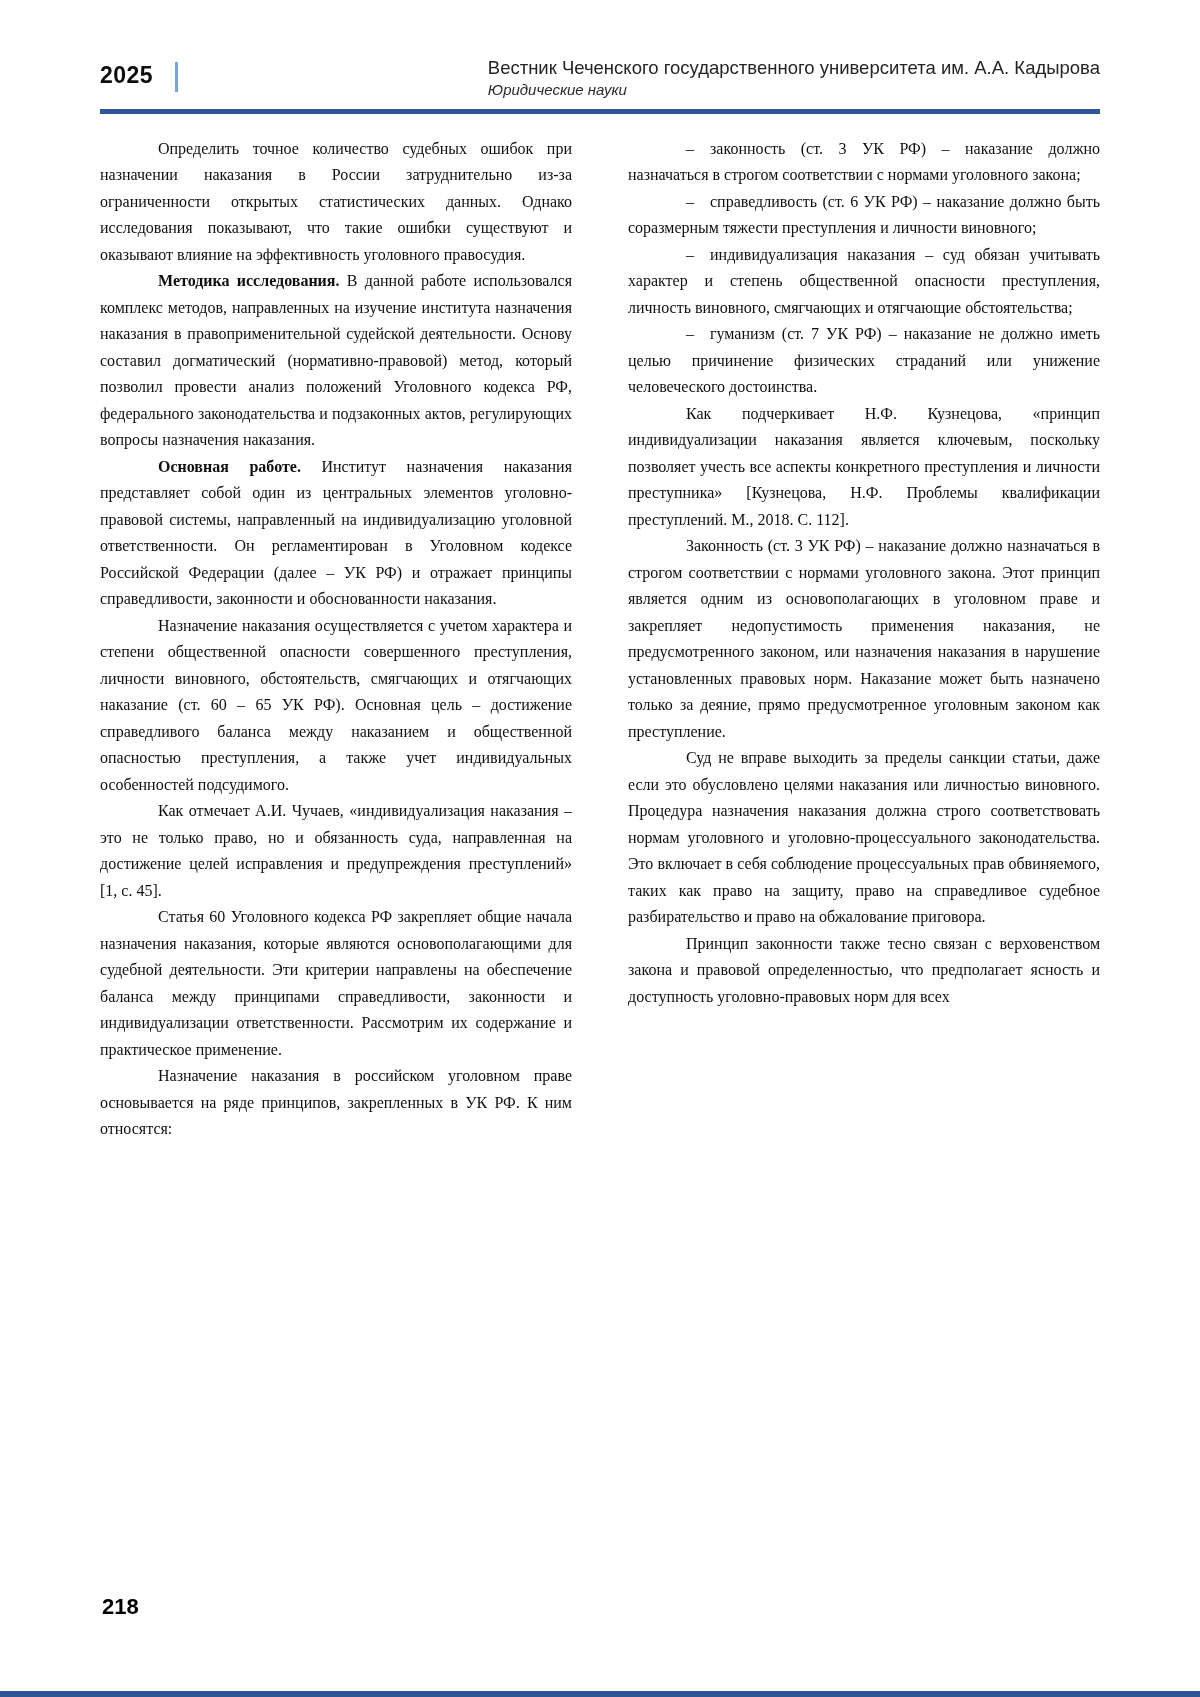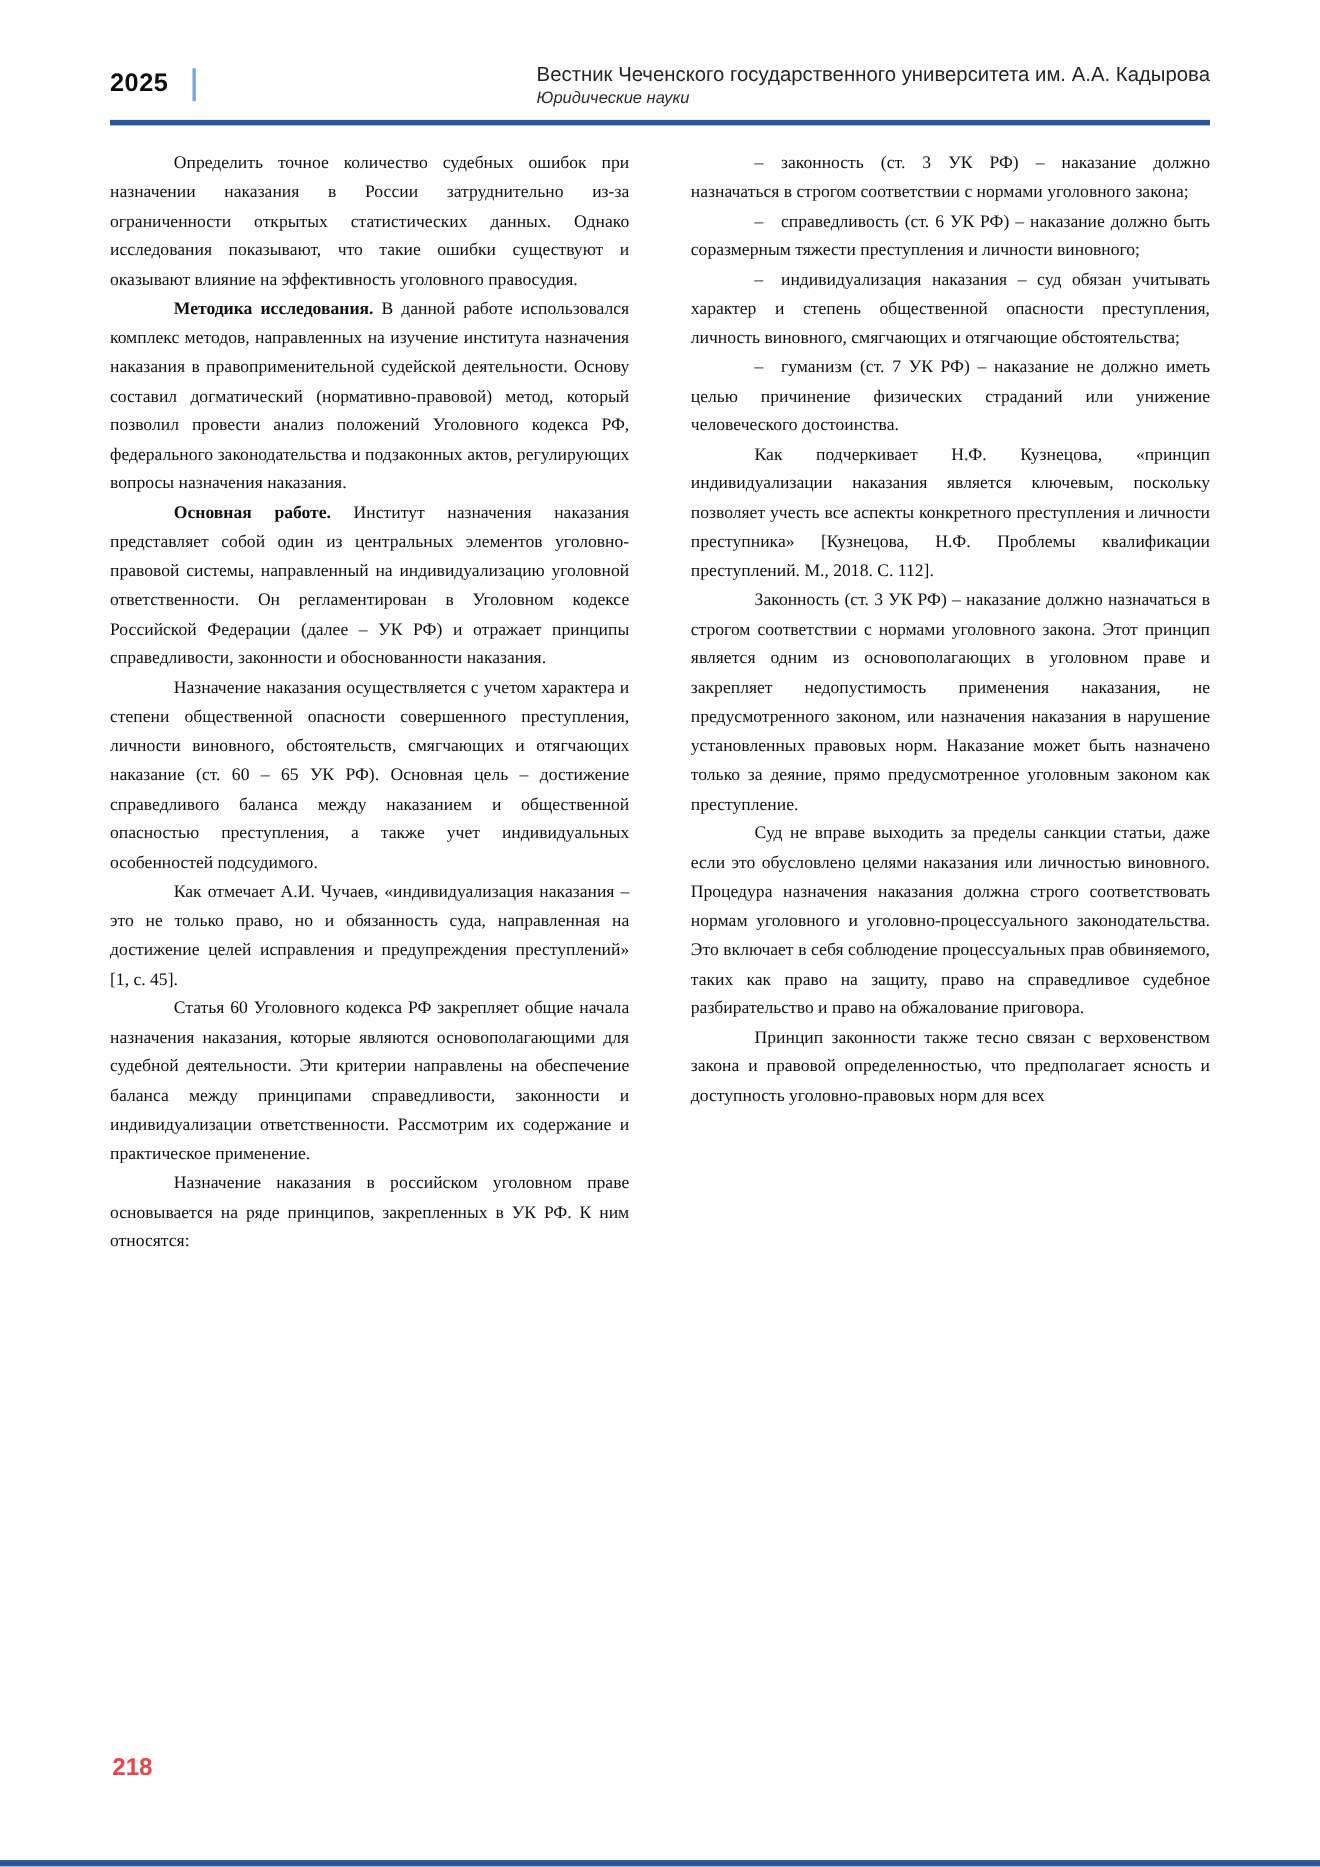--- a/index.html
+++ b/index.html
@@ -83,21 +83,21 @@
     font-weight: 700;
   }
   
   .page-number {
     position: absolute;
     left: 102px;
     top: 1594px;
     font-family: "Liberation Sans", sans-serif;
     font-weight: 700;
     font-size: 22px;
-    color: #ef4444;
+    color: #000000;
   }
   .bottom-bar {
     position: absolute;
     left: 0;
     bottom: 0;
     width: 100%;
     height: 6px;
     background: #2e5597;
   }
 </style>

